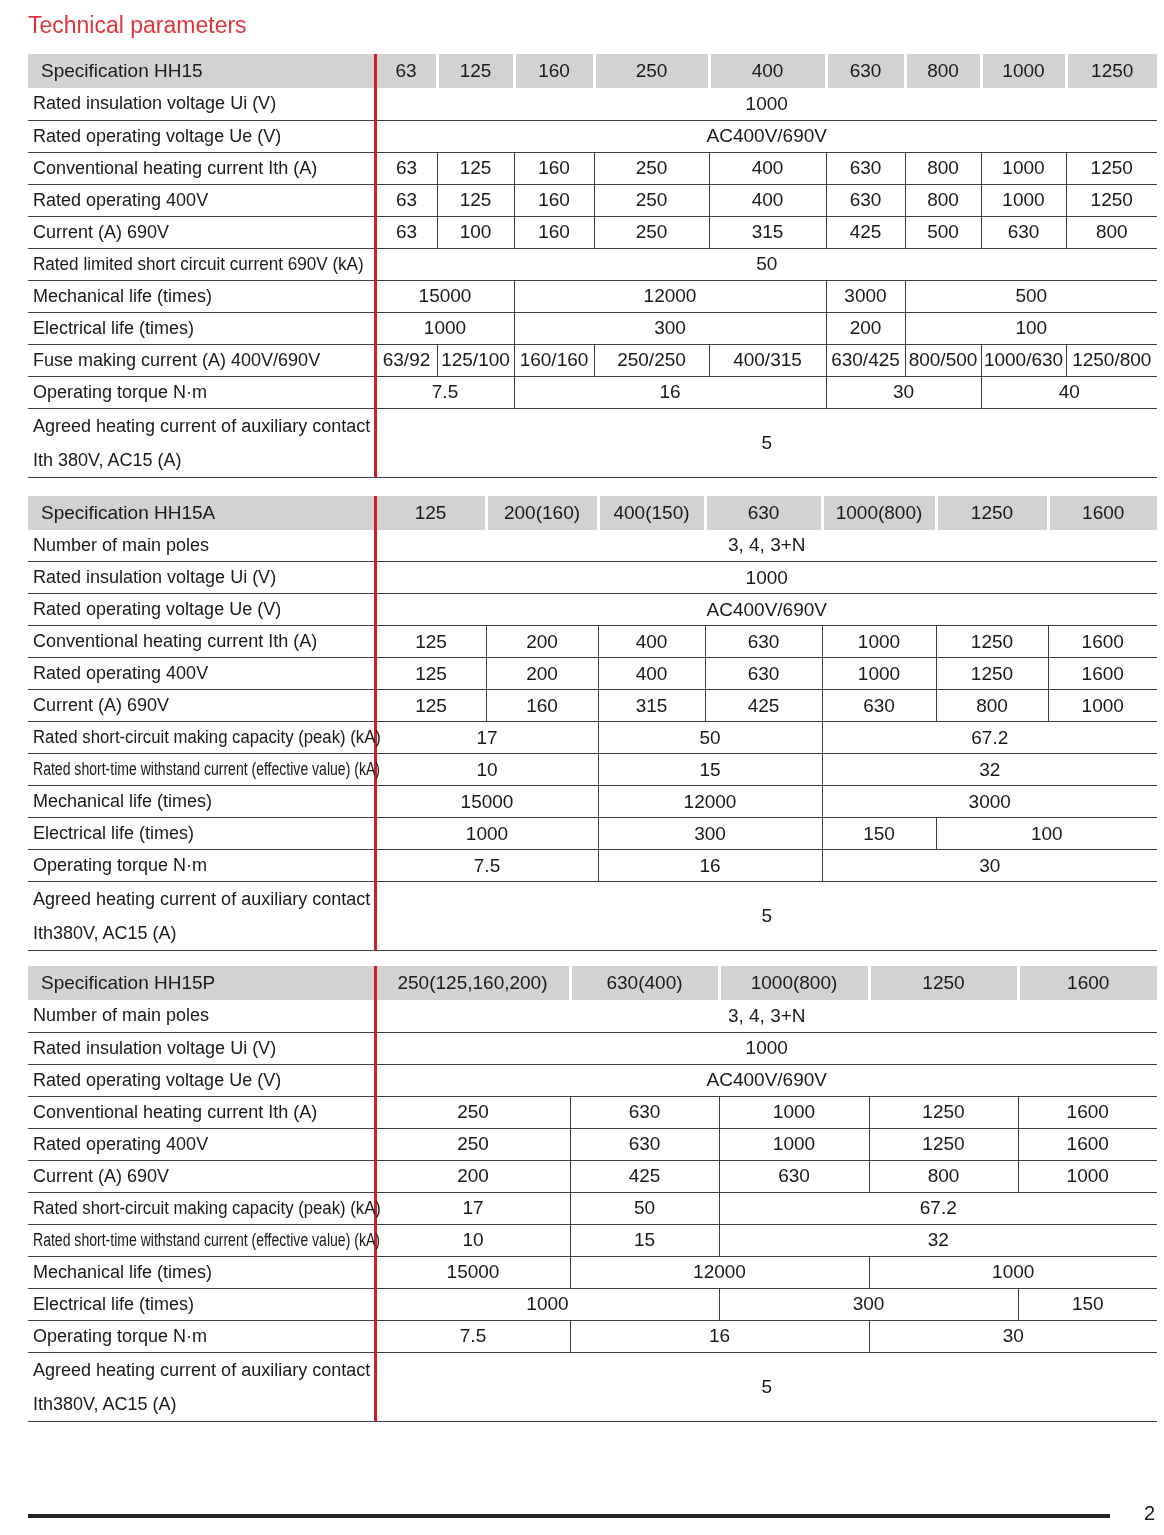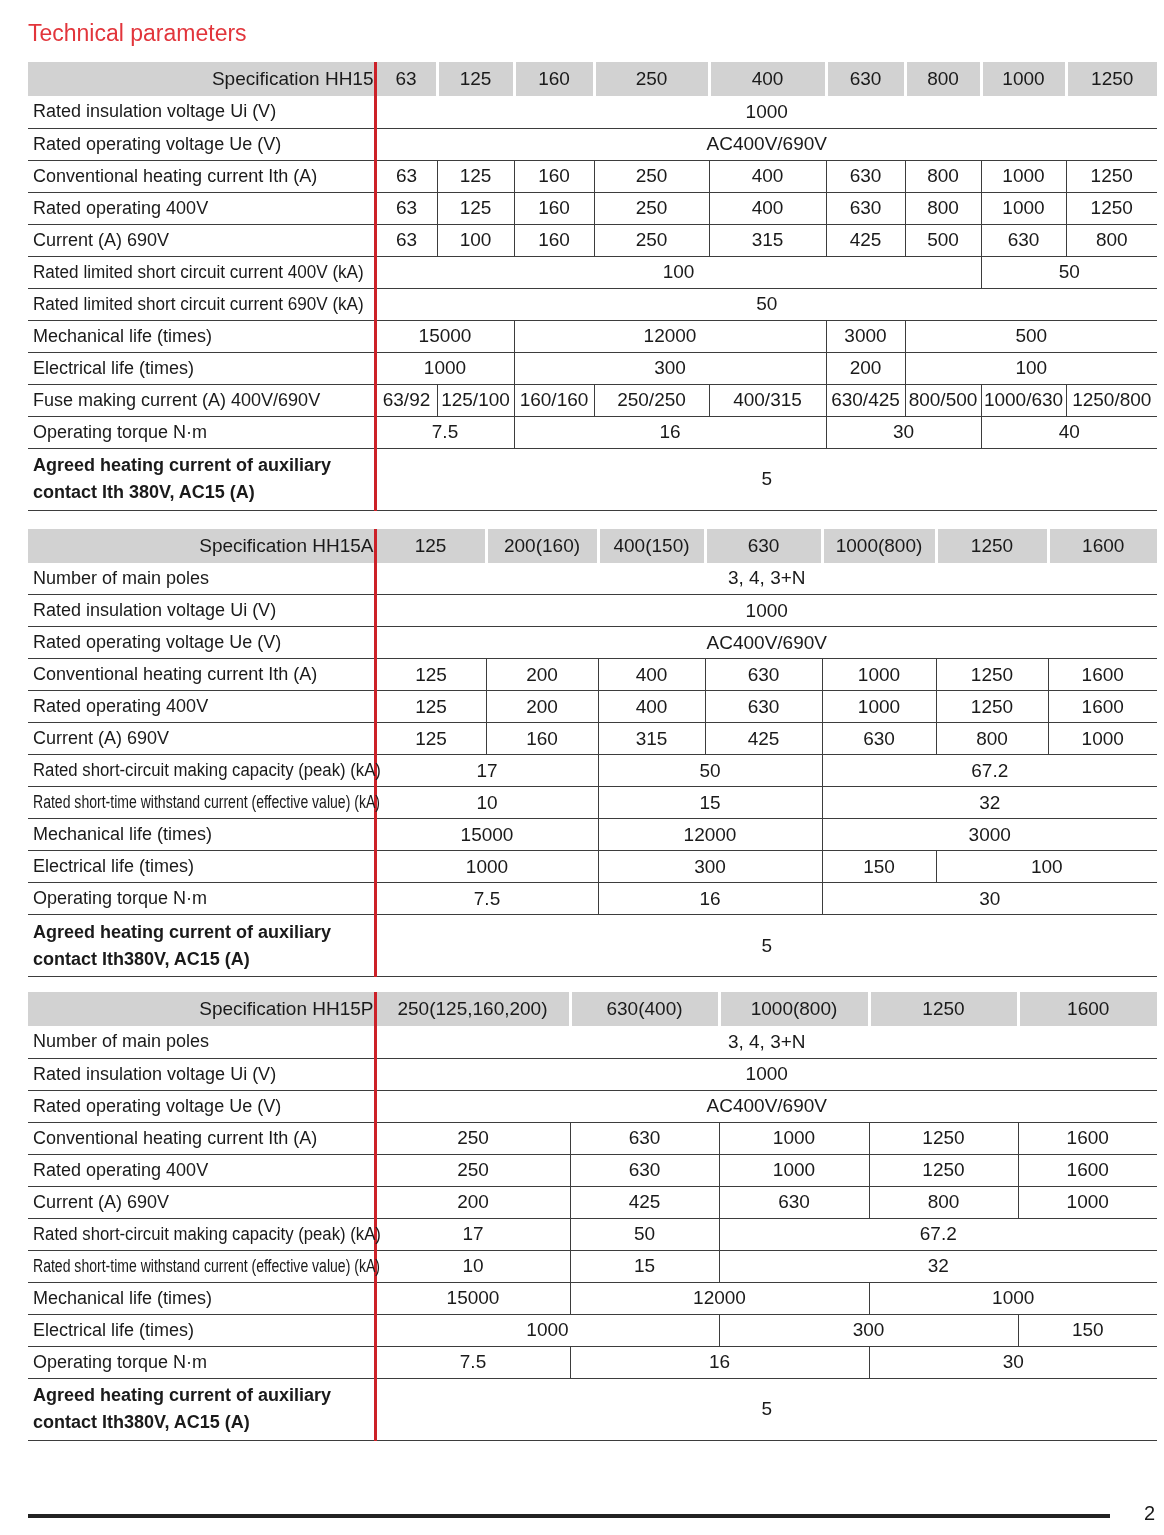--- a/index.html
+++ b/index.html
@@ -3,47 +3,47 @@
 <meta charset="utf-8">
 <style>
   html,body{margin:0;padding:0;}
   body{
     width:1164px;height:1535px;background:#ffffff;position:relative;
     font-family:"Liberation Sans","DejaVu Sans",sans-serif;color:#1a1a1a;
     overflow:hidden;
   }
   .page-title{
     font-size:23px;font-weight:400;color:#e2353b;
-    margin:20px 0 0 28px;line-height:27px;
+    margin:12px 0 0 28px;line-height:27px;
   }
   #tables{margin-left:28px;}
   table.spec-table{
     border-collapse:collapse;table-layout:fixed;width:1129px;
   }
   #tables table:nth-of-type(1){margin-top:15px;}
   #tables table:nth-of-type(2){margin-top:18px;}
   #tables table:nth-of-type(3){margin-top:15px;}
   .spec-table th,.spec-table td{padding:0;font-weight:400;vertical-align:middle;}
   .spec-table thead tr{height:34px;}
   .spec-table thead th{
     background:#d2d2d2;font-size:19px;text-align:center;
   }
   .spec-table thead th.label-cell{
-    text-align:right;padding-left:5px;border-right:3px solid #cc2128;
+    text-align:left;padding-left:13px;border-right:3px solid #cc2128;
   }
   .spec-table thead th.col-head{border-left:3px solid #ffffff;}
   .spec-table thead th.col-head.first{border-left:none;}
   .spec-table tbody tr{height:32px;border-bottom:1px solid #3d3d3d;}
   .spec-table tbody tr.tall{height:62px;}
   .spec-table td.row-label{
     font-size:18px;text-align:left;padding-left:5px;
     border-right:3px solid #cc2128;
   }
   .row-label .lbl{display:inline-block;transform-origin:left center;white-space:nowrap;}
-  .row-label.wrap .lbl{white-space:normal;line-height:27px;font-weight:bold;}
+  .row-label.wrap .lbl{white-space:normal;line-height:34px;}
   .spec-table td.value{
     font-size:19px;text-align:center;border-left:1px solid #3d3d3d;
   }
   .spec-table td.value.first{border-left:none;}
   .footer-rule{
     position:absolute;left:28px;top:1514px;width:1082px;height:4px;background:#222222;
   }
   .page-number{
     position:absolute;left:1144px;top:1502px;font-size:20px;color:#1a1a1a;
   }
@@ -120,25 +120,20 @@
           <td class="value" colspan="1">100</td>
           <td class="value" colspan="1">160</td>
           <td class="value" colspan="1">250</td>
           <td class="value" colspan="1">315</td>
           <td class="value" colspan="1">425</td>
           <td class="value" colspan="1">500</td>
           <td class="value" colspan="1">630</td>
           <td class="value" colspan="1">800</td>
         </tr>
         <tr>
-          <td class="row-label"><span class="lbl" style="transform: scaleX(0.95);">Rated limited short circuit current 400V (kA)</span></td>
-          <td class="value first" colspan="7">100</td>
-          <td class="value" colspan="2">50</td>
-        </tr>
-        <tr>
           <td class="row-label"><span class="lbl" style="transform: scaleX(0.95);">Rated limited short circuit current 690V (kA)</span></td>
           <td class="value first" colspan="9">50</td>
         </tr>
         <tr>
           <td class="row-label"><span class="lbl">Mechanical life (times)</span></td>
           <td class="value first" colspan="2">15000</td>
           <td class="value" colspan="3">12000</td>
           <td class="value" colspan="1">3000</td>
           <td class="value" colspan="3">500</td>
         </tr>

